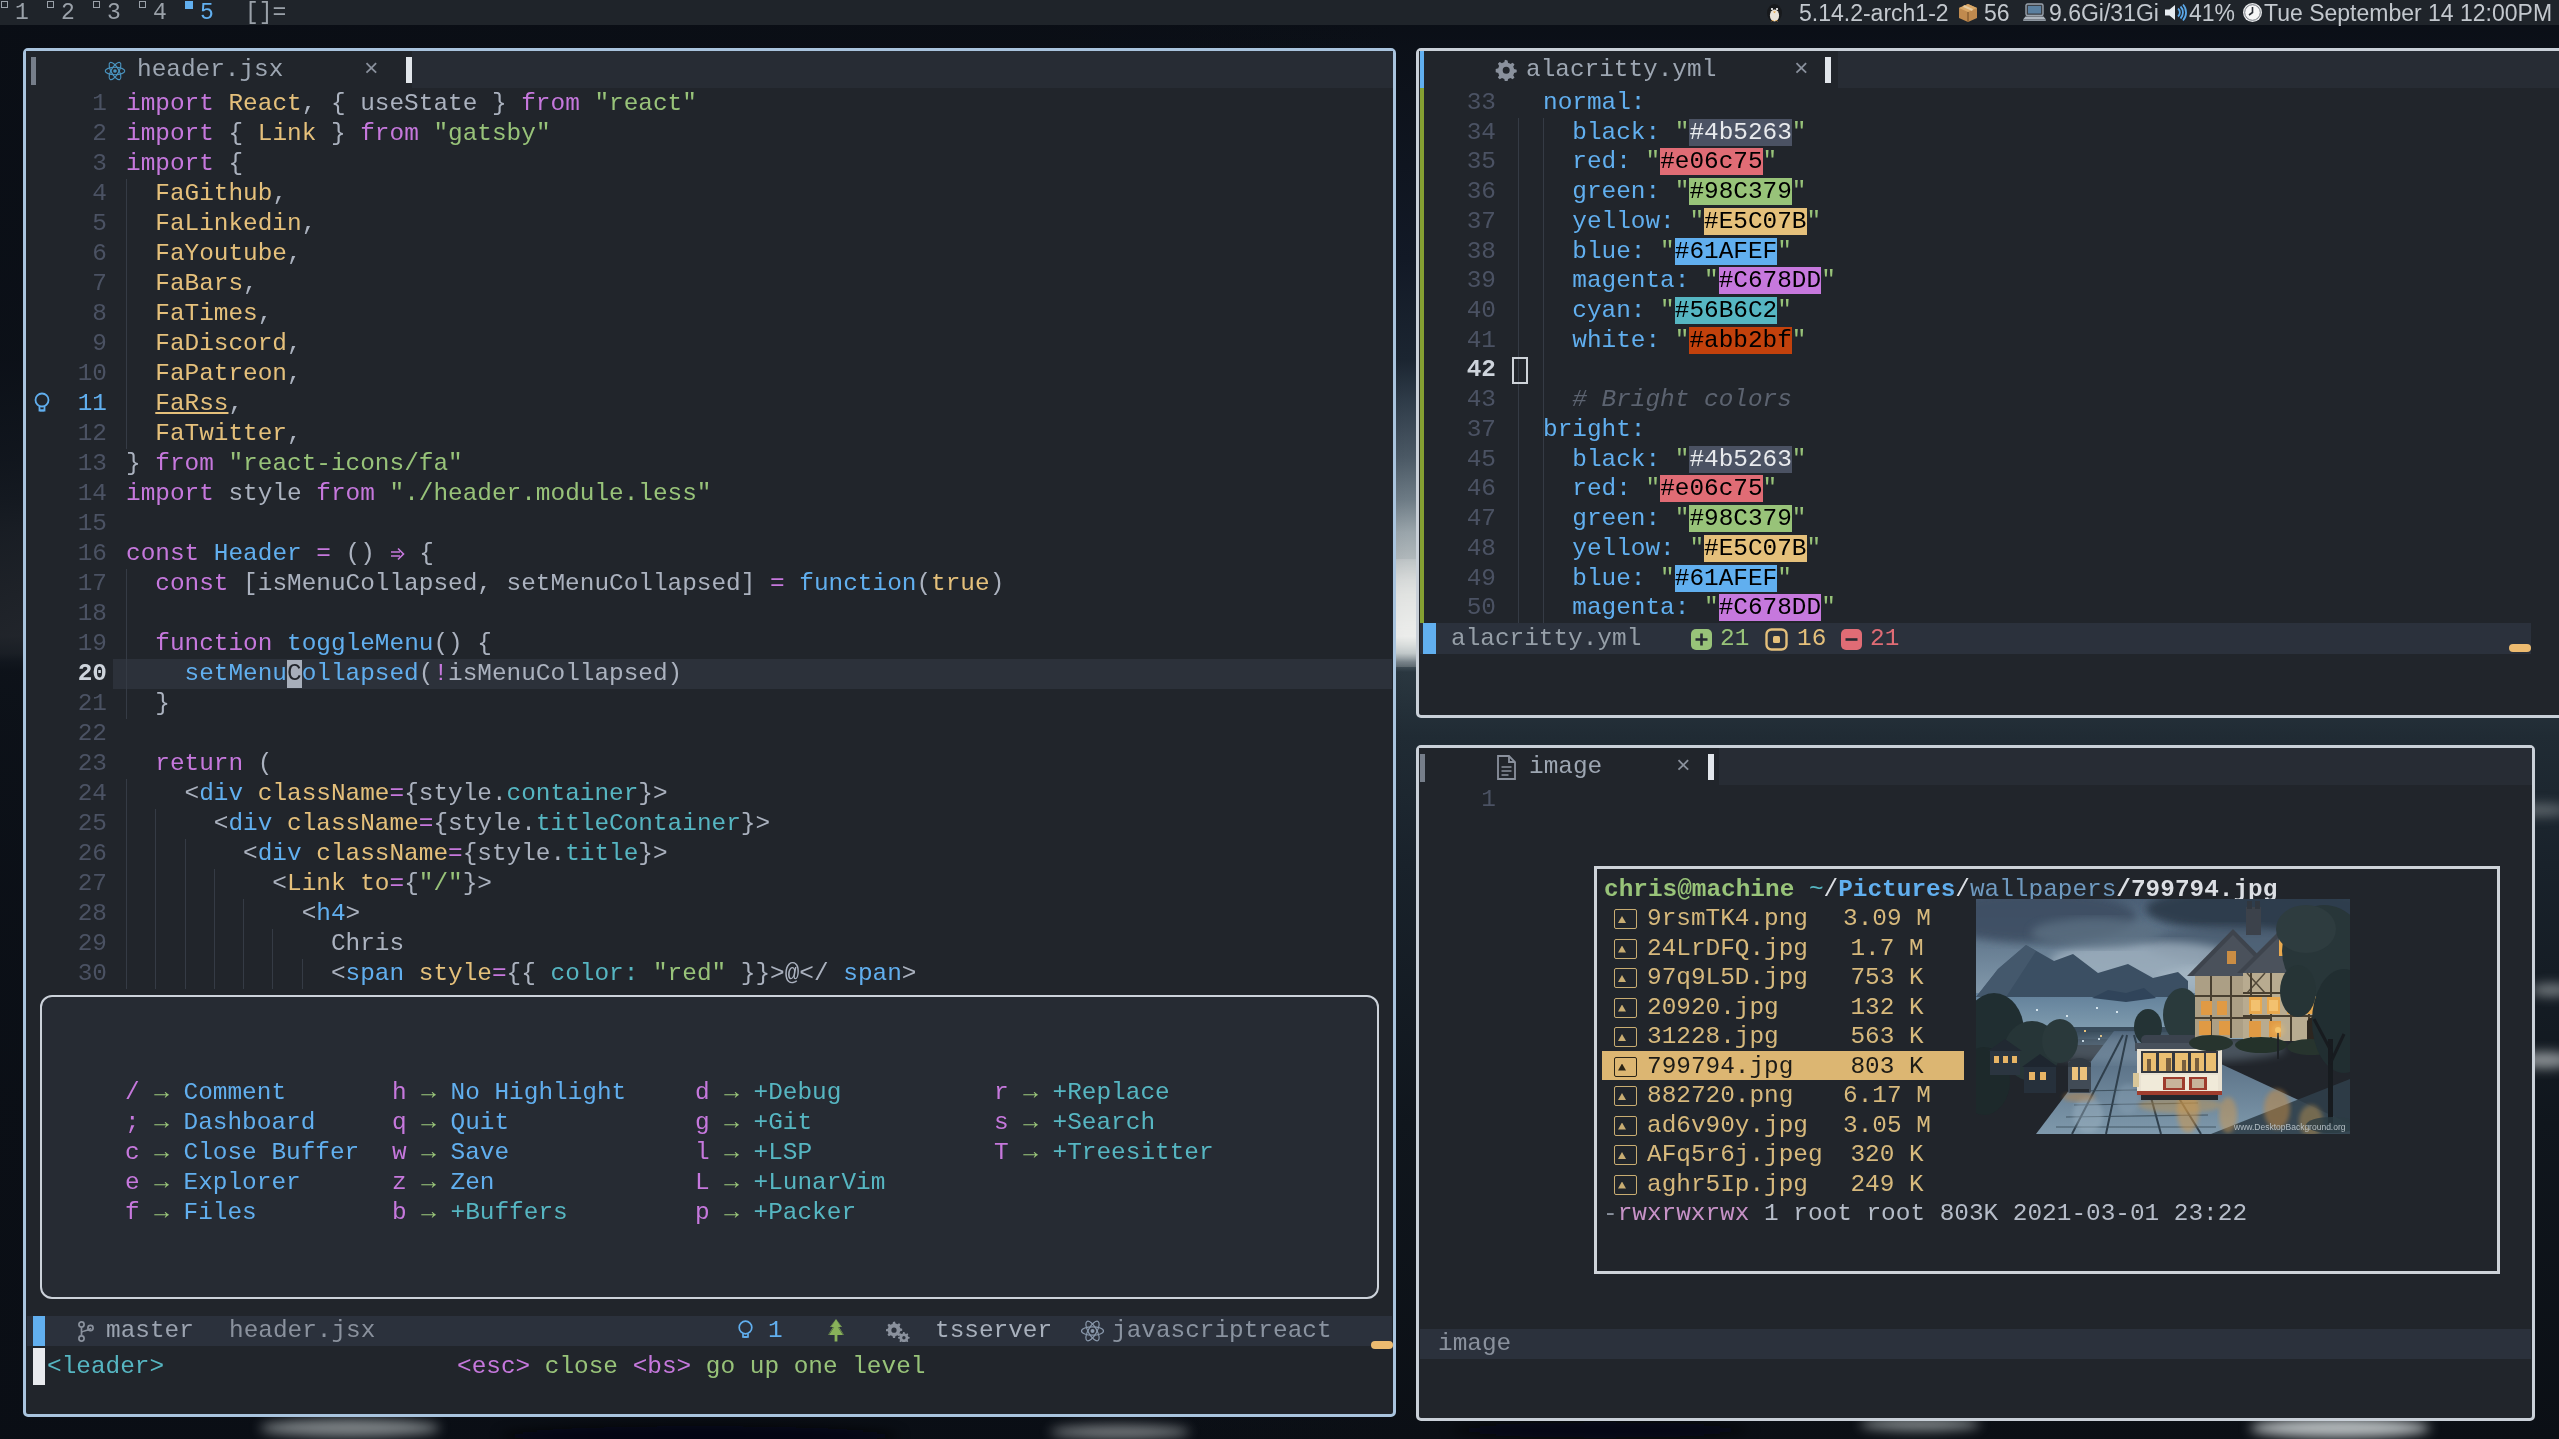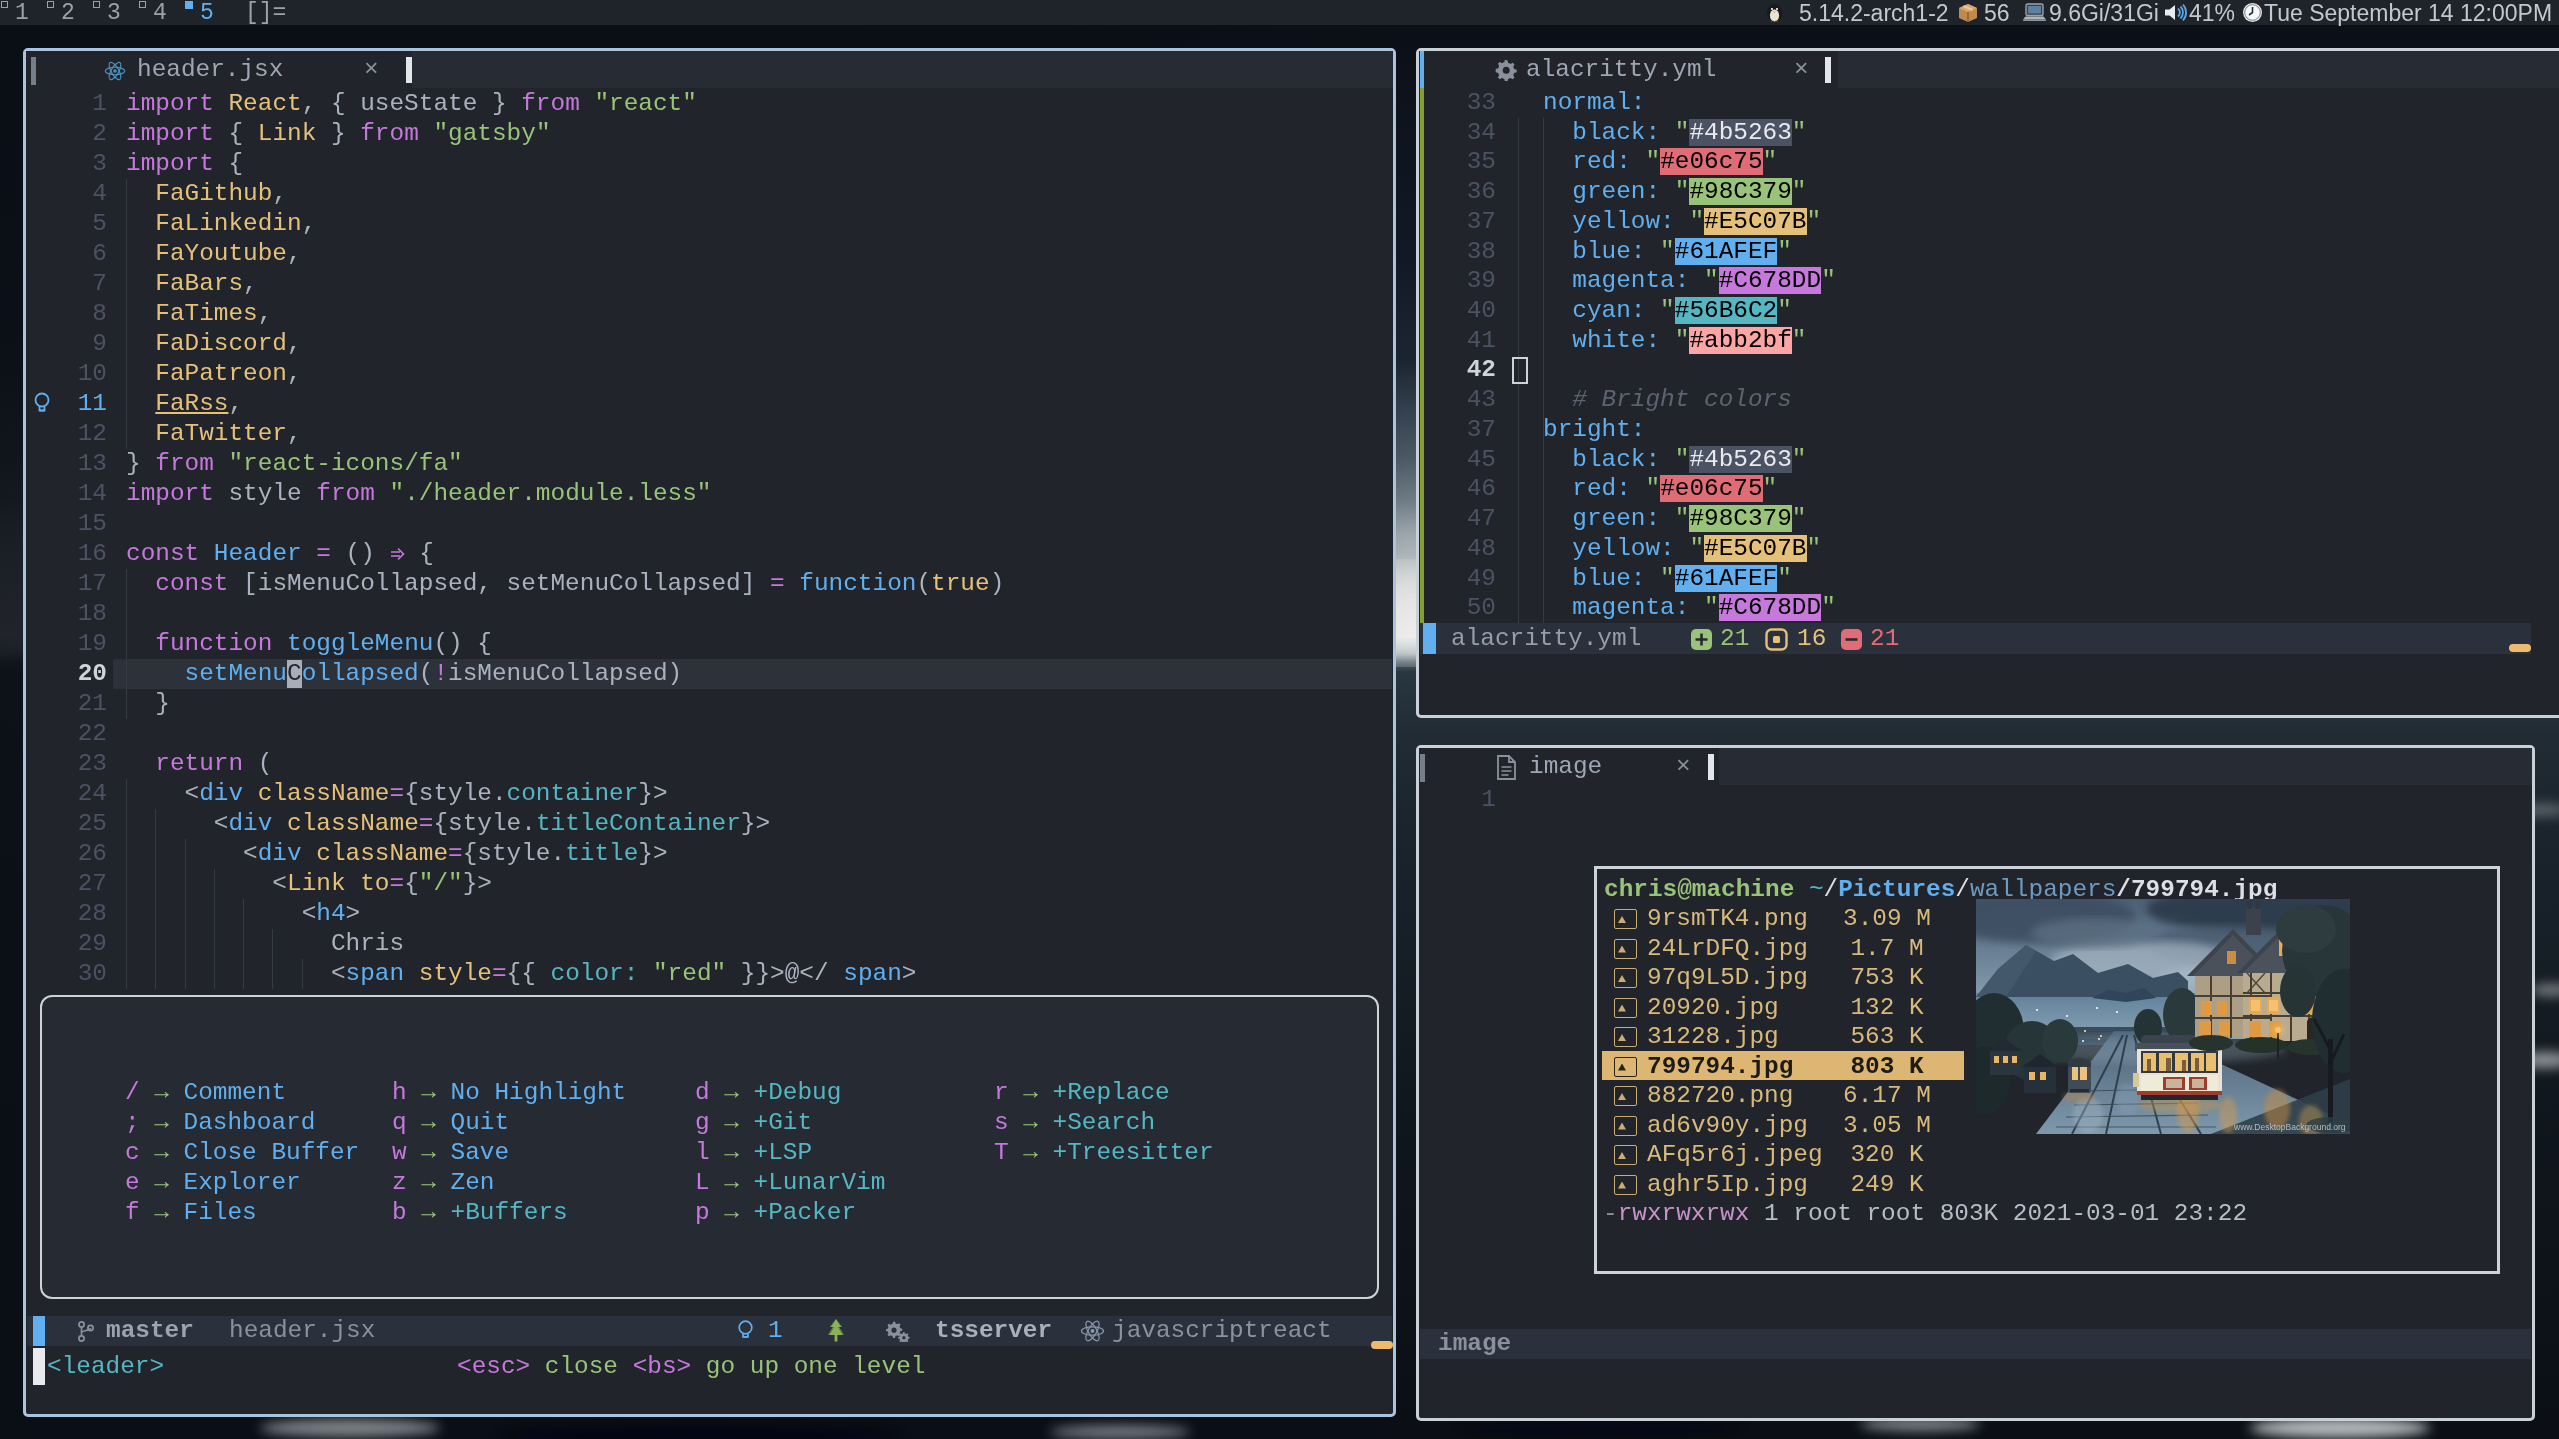--- a/index.html
+++ b/index.html
@@ -1,20 +1,20 @@
 <!DOCTYPE html>
 <html><head><meta charset="utf-8">
 <style>
 *{margin:0;padding:0;box-sizing:border-box}
 html,body{width:2559px;height:1439px;overflow:hidden;background:#0b0f16}
 body{position:relative;font-family:"Liberation Mono",monospace}
 .abs{position:absolute;white-space:nowrap}
 .mono{font-family:"Liberation Mono",monospace;font-size:24.4px;line-height:30px}
 .sans{font-family:"Liberation Sans",sans-serif}
-.b{font-weight:bold}
+.b{font-weight:normal}
 .pu{color:#c678dd}.bl{color:#61afef}.gr{color:#98c379}.or{color:#e5c07b}.cy{color:#56b6c2}.fg{color:#abb2bf}.gy{color:#5c6370}
 .wh{color:#dcdfe4}
 .win{position:absolute;background:#21252b}
 #winL{left:23px;top:48px;width:1373px;height:1369px;border:3px solid #a9c4de;border-radius:5px}
 #winRT{left:1416px;top:48px;width:1319px;height:670px;border:3px solid #c9d0d8;border-radius:5px}
 #winRB{left:1416px;top:745px;width:1119px;height:676px;border:3px solid #c9d0d8;border-radius:5px}
 .tabrow{position:absolute;left:0;top:0;right:0;height:37px;background:#272c34}
 .tabchunk{position:absolute;left:0;top:0;height:37px;background:#21252b}
 .tabbar{position:absolute;width:5px;height:28px;background:#767e8a}
 .cursbar{position:absolute;width:6px;height:26px;background:#e2e6eb}
@@ -332,21 +332,21 @@
 <div class="guide" style="left:124px;top:67px;height:505px"></div>
 <div class="abs mono r297" style="left:1px;top:37px">
 <div class="row"><span class="ln2">33</span><span class="bl">normal:</span></div>
 <div class="row"><span class="ln2">34</span><span class="fg">  </span><span class="bl">black:</span><span class="fg"> </span><span class="gr">"</span><span class="hl" style="background:#4b5263;color:#e8eaed">#4b5263</span><span class="gr">"</span></div>
 <div class="row"><span class="ln2">35</span><span class="fg">  </span><span class="bl">red:</span><span class="fg"> </span><span class="gr">"</span><span class="hl" style="background:#e06c75">#e06c75</span><span class="gr">"</span></div>
 <div class="row"><span class="ln2">36</span><span class="fg">  </span><span class="bl">green:</span><span class="fg"> </span><span class="gr">"</span><span class="hl" style="background:#98C379">#98C379</span><span class="gr">"</span></div>
 <div class="row"><span class="ln2">37</span><span class="fg">  </span><span class="bl">yellow:</span><span class="fg"> </span><span class="gr">"</span><span class="hl" style="background:#E5C07B">#E5C07B</span><span class="gr">"</span></div>
 <div class="row"><span class="ln2">38</span><span class="fg">  </span><span class="bl">blue:</span><span class="fg"> </span><span class="gr">"</span><span class="hl" style="background:#61AFEF">#61AFEF</span><span class="gr">"</span></div>
 <div class="row"><span class="ln2">39</span><span class="fg">  </span><span class="bl">magenta:</span><span class="fg"> </span><span class="gr">"</span><span class="hl" style="background:#C678DD">#C678DD</span><span class="gr">"</span></div>
 <div class="row"><span class="ln2">40</span><span class="fg">  </span><span class="bl">cyan:</span><span class="fg"> </span><span class="gr">"</span><span class="hl" style="background:#56B6C2">#56B6C2</span><span class="gr">"</span></div>
-<div class="row"><span class="ln2">41</span><span class="fg">  </span><span class="bl">white:</span><span class="fg"> </span><span class="gr">"</span><span class="hl" style="background:#fca5a5">#abb2bf</span><span class="gr">"</span></div>
+<div class="row"><span class="ln2">41</span><span class="fg">  </span><span class="bl">white:</span><span class="fg"> </span><span class="gr">"</span><span class="hl" style="background:#c2410c">#abb2bf</span><span class="gr">"</span></div>
 <div class="row"><span class="ln2" style="color:#ced4dc;font-weight:bold">42</span></div>
 <div class="row"><span class="ln2">43</span><span class="gy" style="font-style:italic">  # Bright colors</span></div>
 <div class="row"><span class="ln2">37</span><span class="bl">bright:</span></div>
 <div class="row"><span class="ln2">45</span><span class="fg">  </span><span class="bl">black:</span><span class="fg"> </span><span class="gr">"</span><span class="hl" style="background:#4b5263;color:#e8eaed">#4b5263</span><span class="gr">"</span></div>
 <div class="row"><span class="ln2">46</span><span class="fg">  </span><span class="bl">red:</span><span class="fg"> </span><span class="gr">"</span><span class="hl" style="background:#e06c75">#e06c75</span><span class="gr">"</span></div>
 <div class="row"><span class="ln2">47</span><span class="fg">  </span><span class="bl">green:</span><span class="fg"> </span><span class="gr">"</span><span class="hl" style="background:#98C379">#98C379</span><span class="gr">"</span></div>
 <div class="row"><span class="ln2">48</span><span class="fg">  </span><span class="bl">yellow:</span><span class="fg"> </span><span class="gr">"</span><span class="hl" style="background:#E5C07B">#E5C07B</span><span class="gr">"</span></div>
 <div class="row"><span class="ln2">49</span><span class="fg">  </span><span class="bl">blue:</span><span class="fg"> </span><span class="gr">"</span><span class="hl" style="background:#61AFEF">#61AFEF</span><span class="gr">"</span></div>
 <div class="row"><span class="ln2">50</span><span class="fg">  </span><span class="bl">magenta:</span><span class="fg"> </span><span class="gr">"</span><span class="hl" style="background:#C678DD">#C678DD</span><span class="gr">"</span></div>
 </div>

